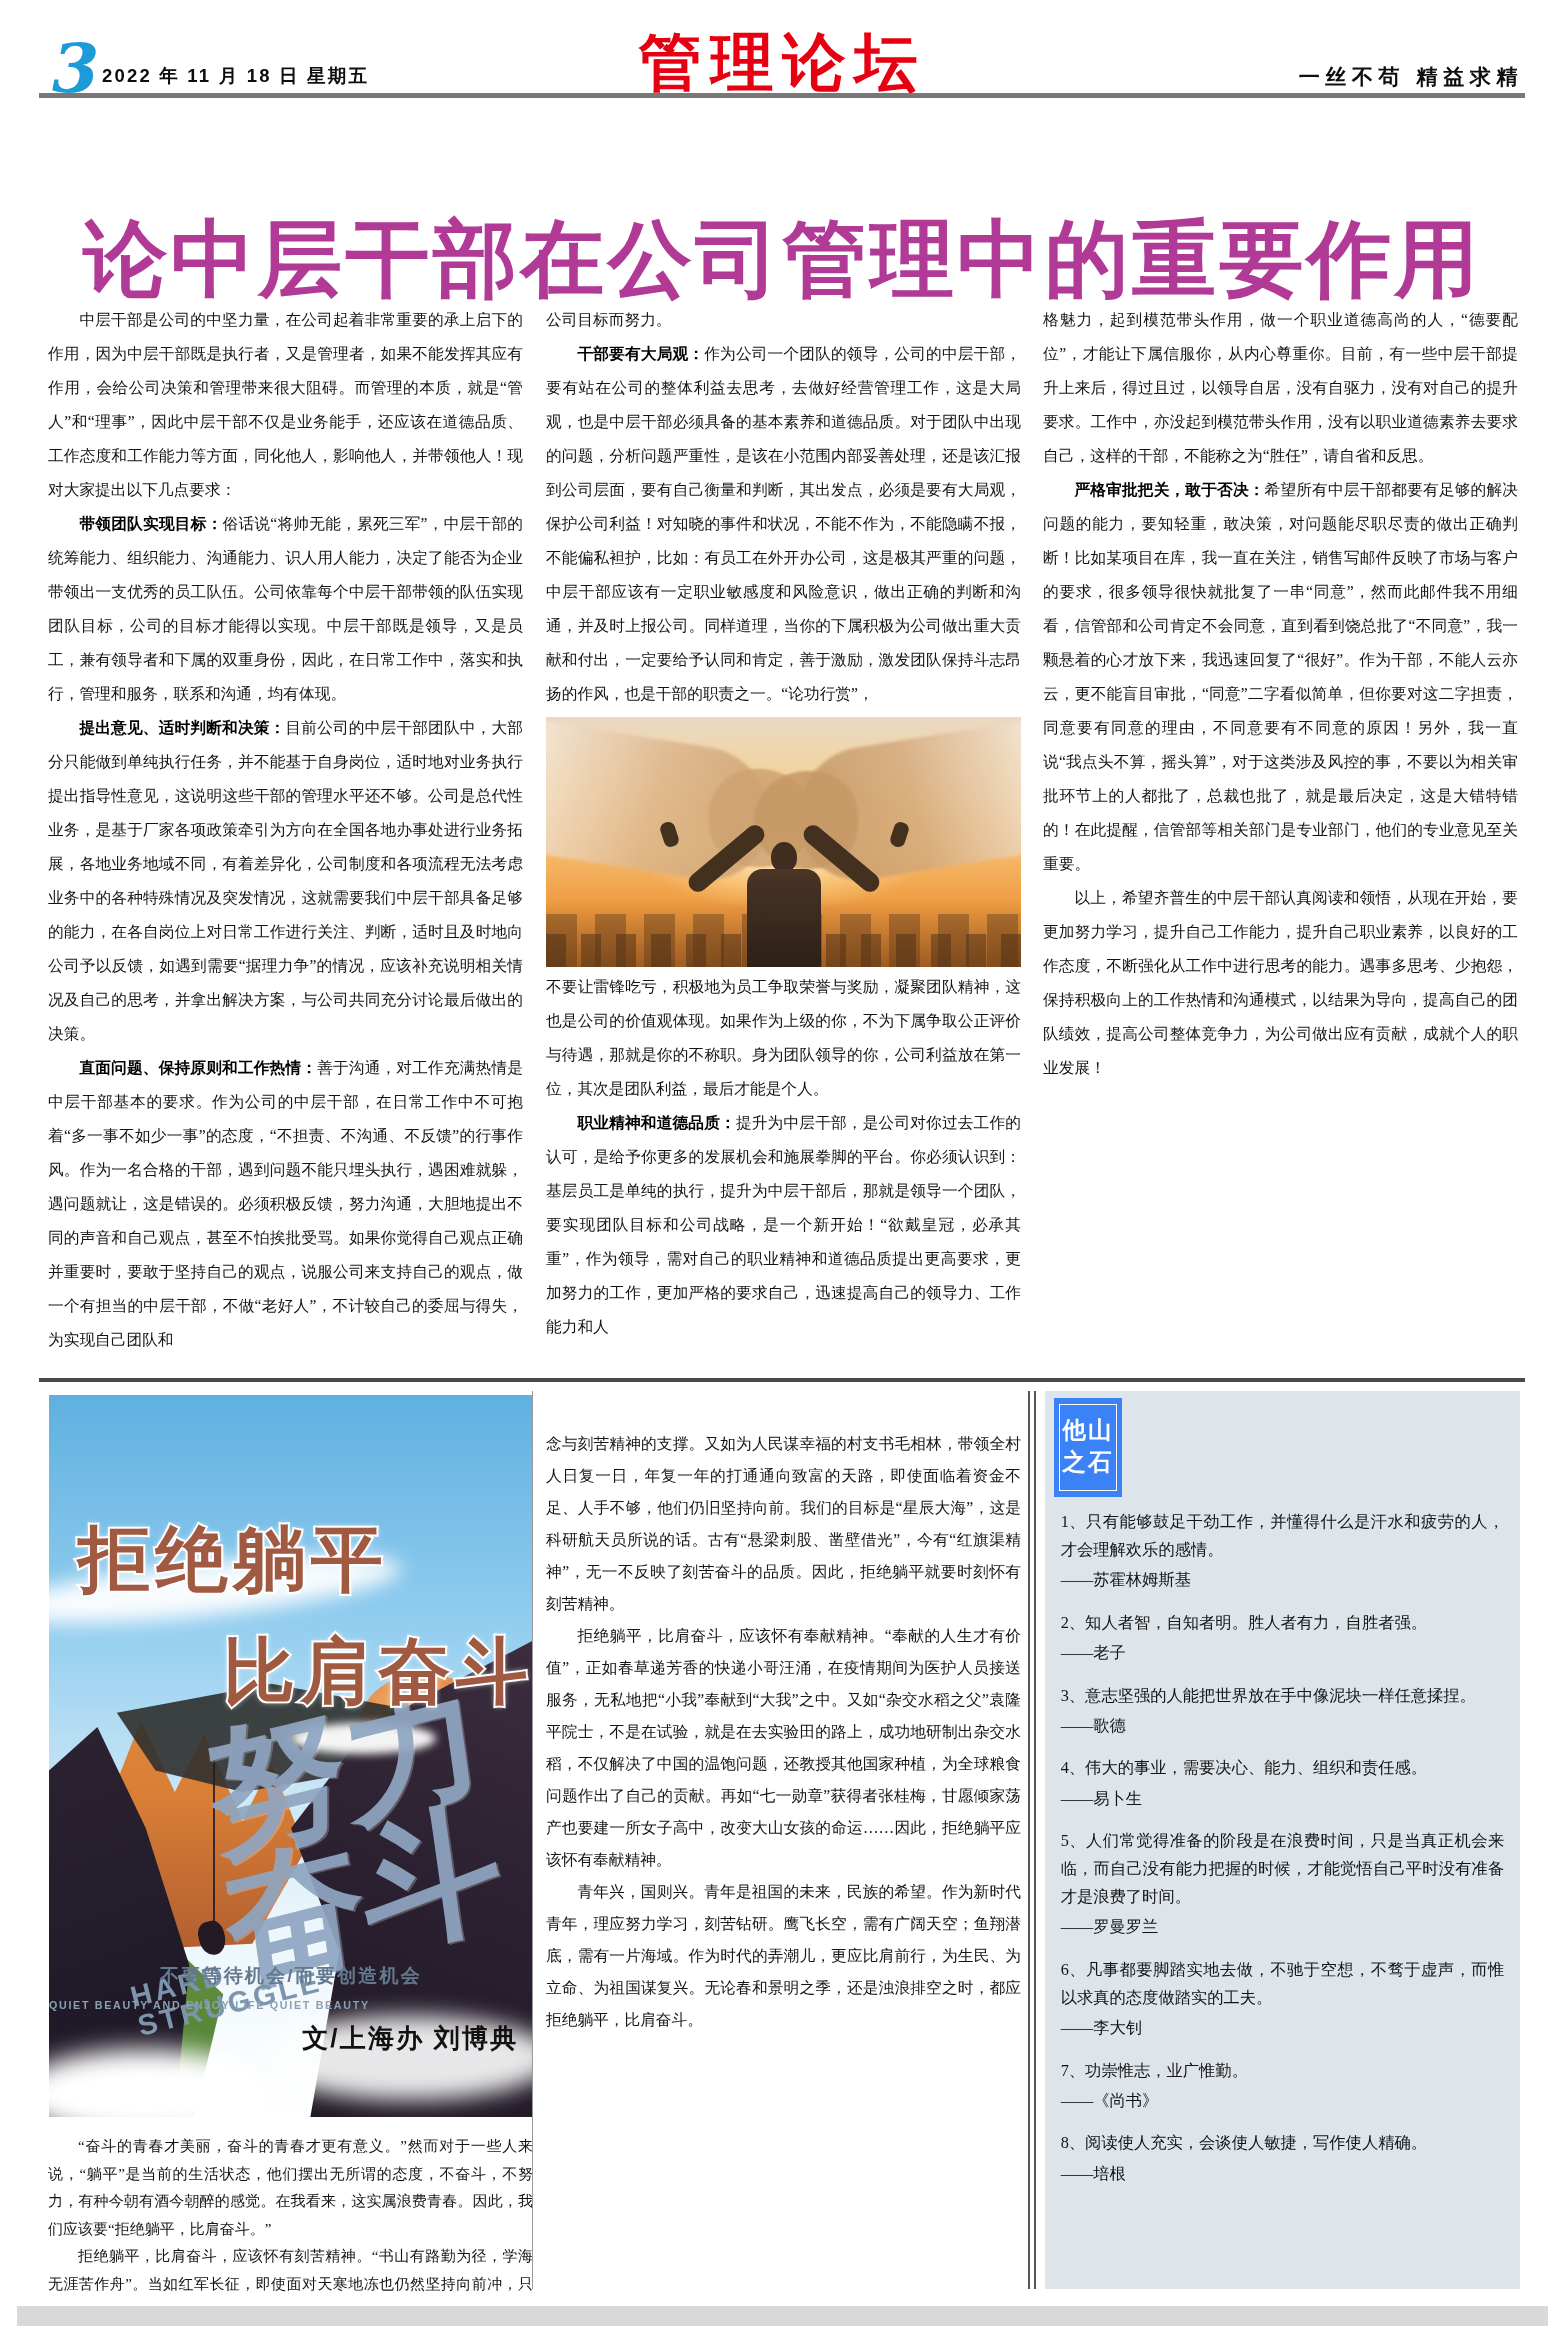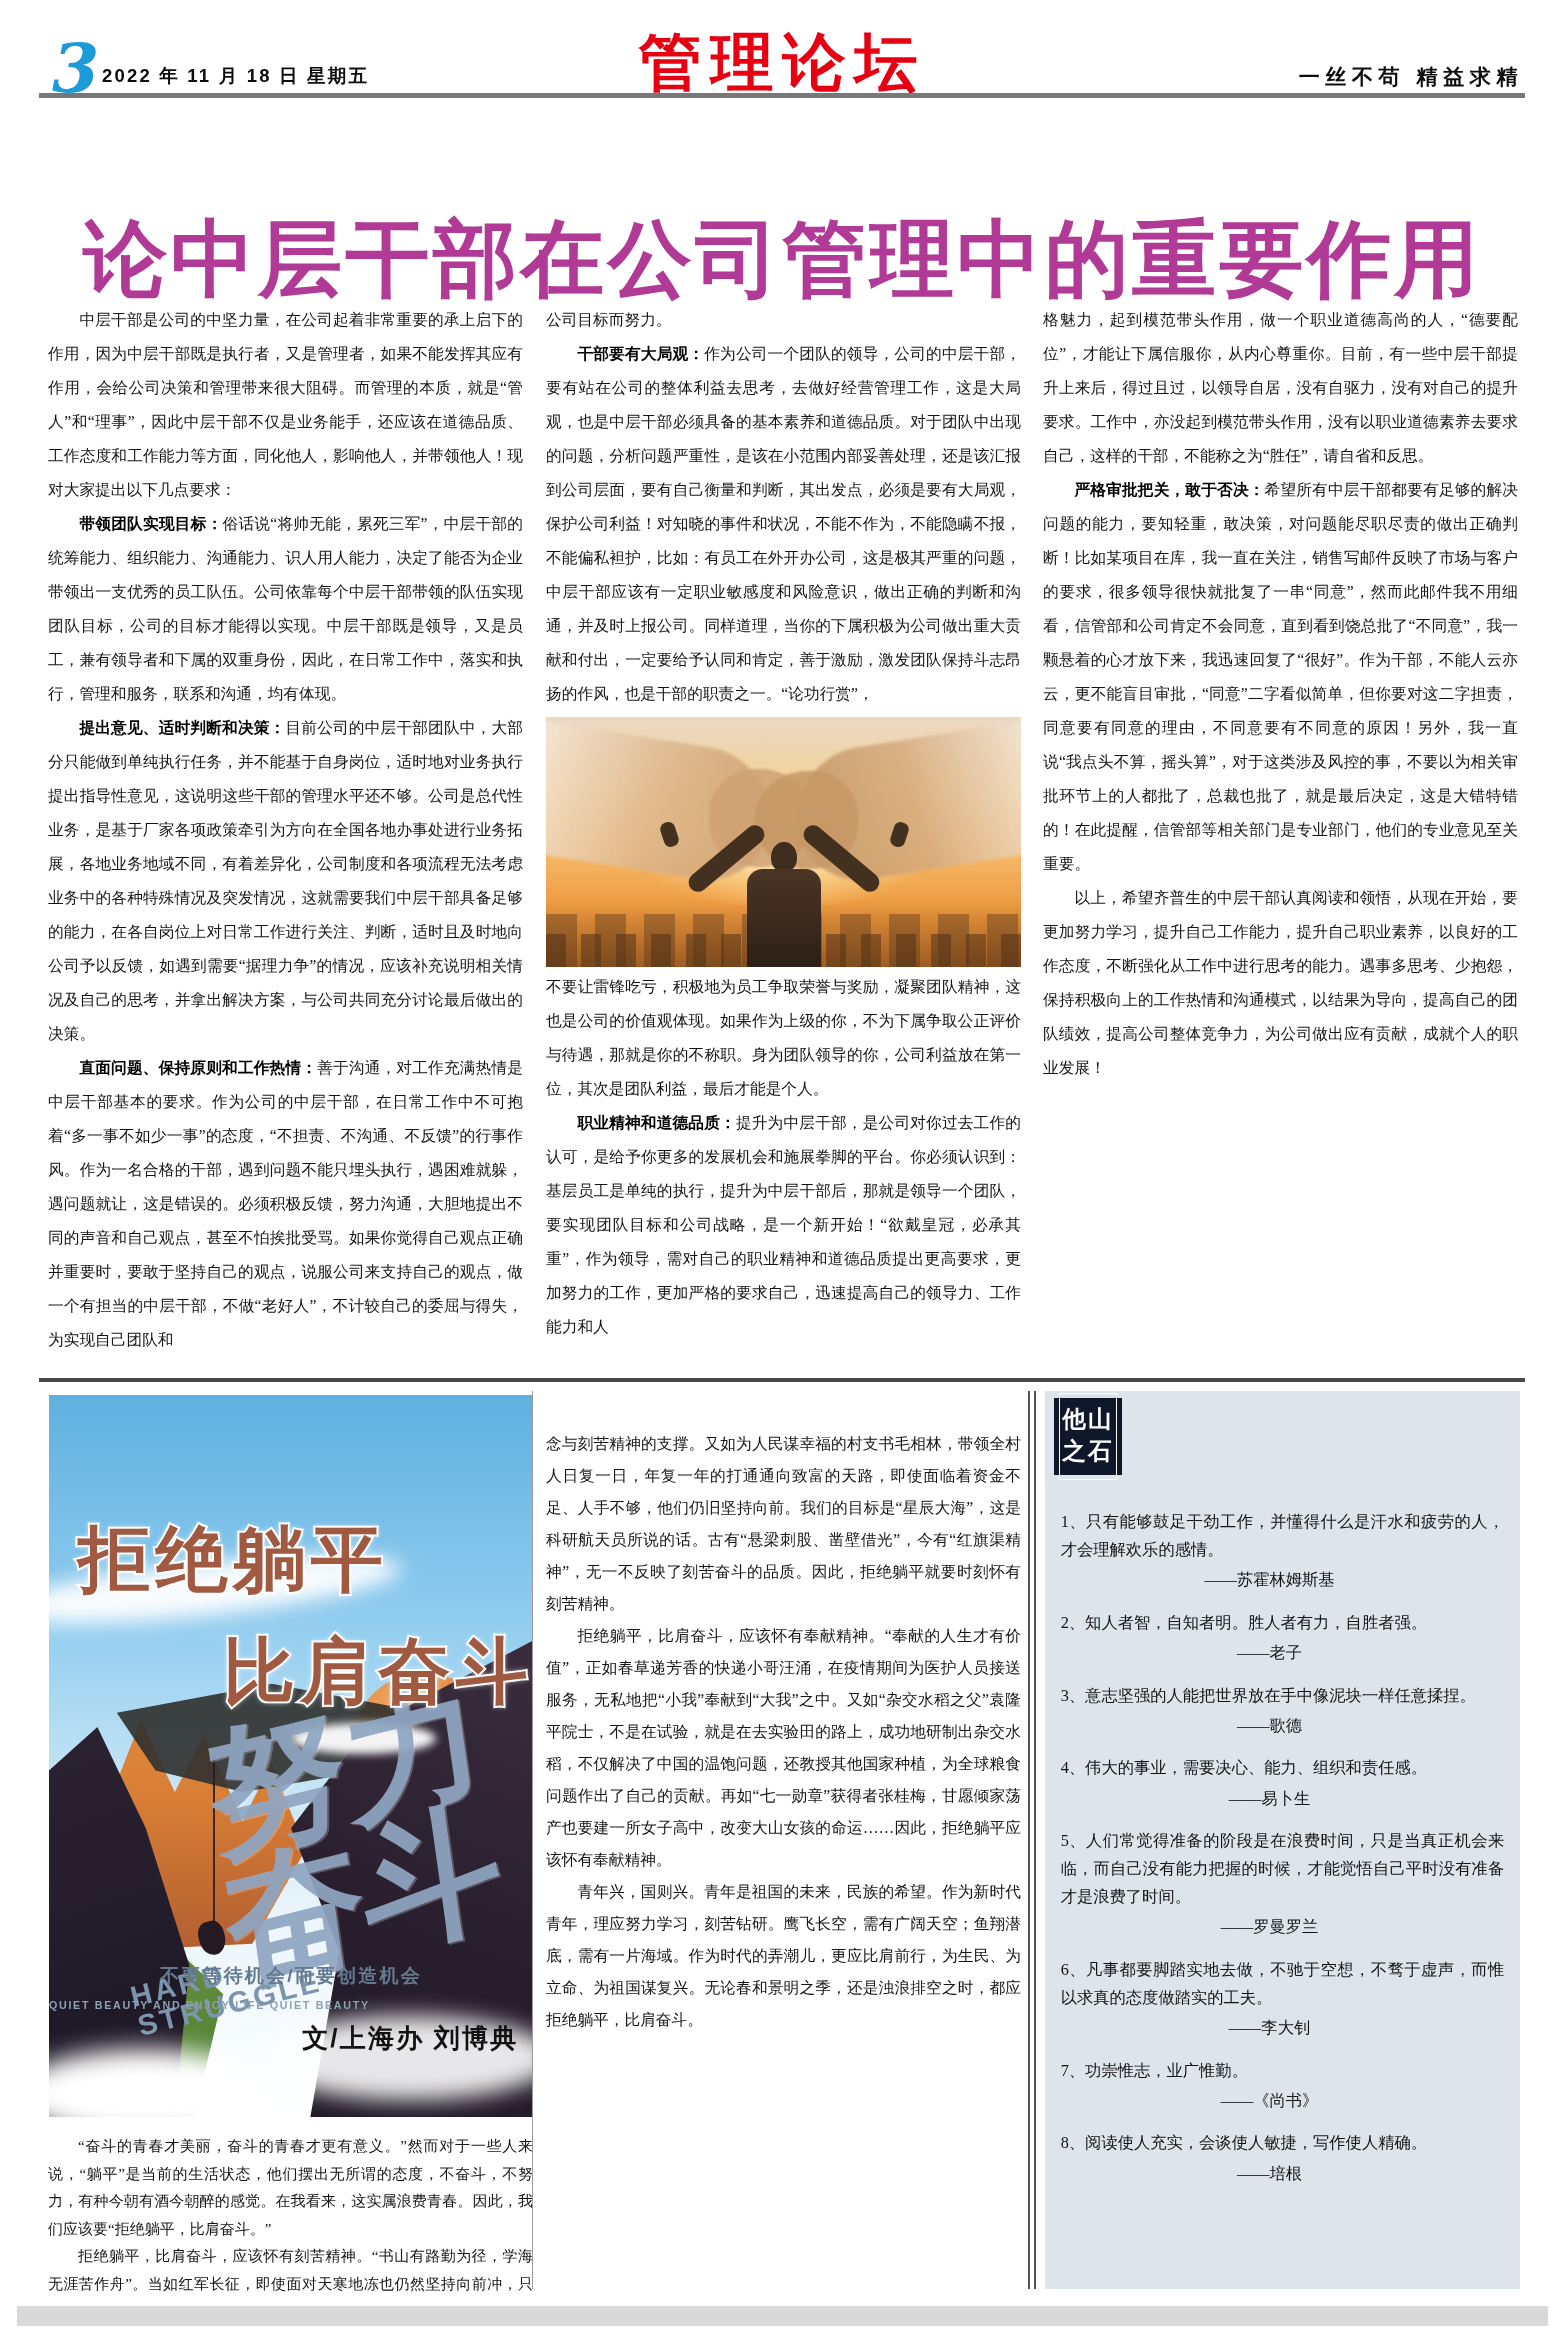--- a/index.html
+++ b/index.html
@@ -73,26 +73,26 @@
 
   
   .essay-left{left:48px;top:2133px;width:485px;height:168px;overflow:hidden;font-size:15px;line-height:27.5px;text-align:justify;}
   .essay-mid{left:546px;top:1428px;width:475px;height:869px;overflow:hidden;font-size:15.7px;line-height:32px;text-align:justify;}
   .vrule-thin{left:532px;top:1391px;width:1.1px;height:898px;background:#9a9a9a;}
   .vrule-d1{left:1028px;top:1391px;width:1.7px;height:898px;background:#555;}
   .vrule-d2{left:1034px;top:1391px;width:1.7px;height:898px;background:#555;}
 
   
   .quotes{left:1045px;top:1391px;width:475px;height:898px;background:#dde4ea;overflow:hidden;}
-  .badge{position:absolute;left:9px;top:6.7px;width:68px;height:77px;background:#0f172a;display:flex;align-items:center;justify-content:center;}
+  .badge{position:absolute;left:9px;top:6.7px;width:68px;height:99px;background:#3b82f6;display:flex;align-items:center;justify-content:center;}
   .badge-inner{border:1.7px solid #fff;width:56px;height:85px;display:flex;flex-direction:column;align-items:center;justify-content:center;color:#fff;font-weight:bold;font-size:23.6px;line-height:1.35;letter-spacing:2.2px;font-family:"Liberation Sans",sans-serif;}
   .quote-list{position:absolute;left:15.7px;right:15.7px;top:117px;margin:0;padding:0;list-style:none;font-size:16.3px;line-height:28px;text-align:justify;}
   .quote-item{margin:0 0 14.6px 0;}
   .quote-text{margin:0;}
-  .quote-author{margin:2.2px 0 0 0;text-align:center;padding-right:26px;}
+  .quote-author{margin:2.2px 0 0 0;text-align:left;padding-right:26px;}
 </style>
 </head>
 <body>
 
 <div>
 
   <header>
     <div class="abs pagenum">3</div>
     <div class="abs date">2022 年 11 月 18 日  星期五</div>
     <div class="abs section-title">管理论坛</div>

